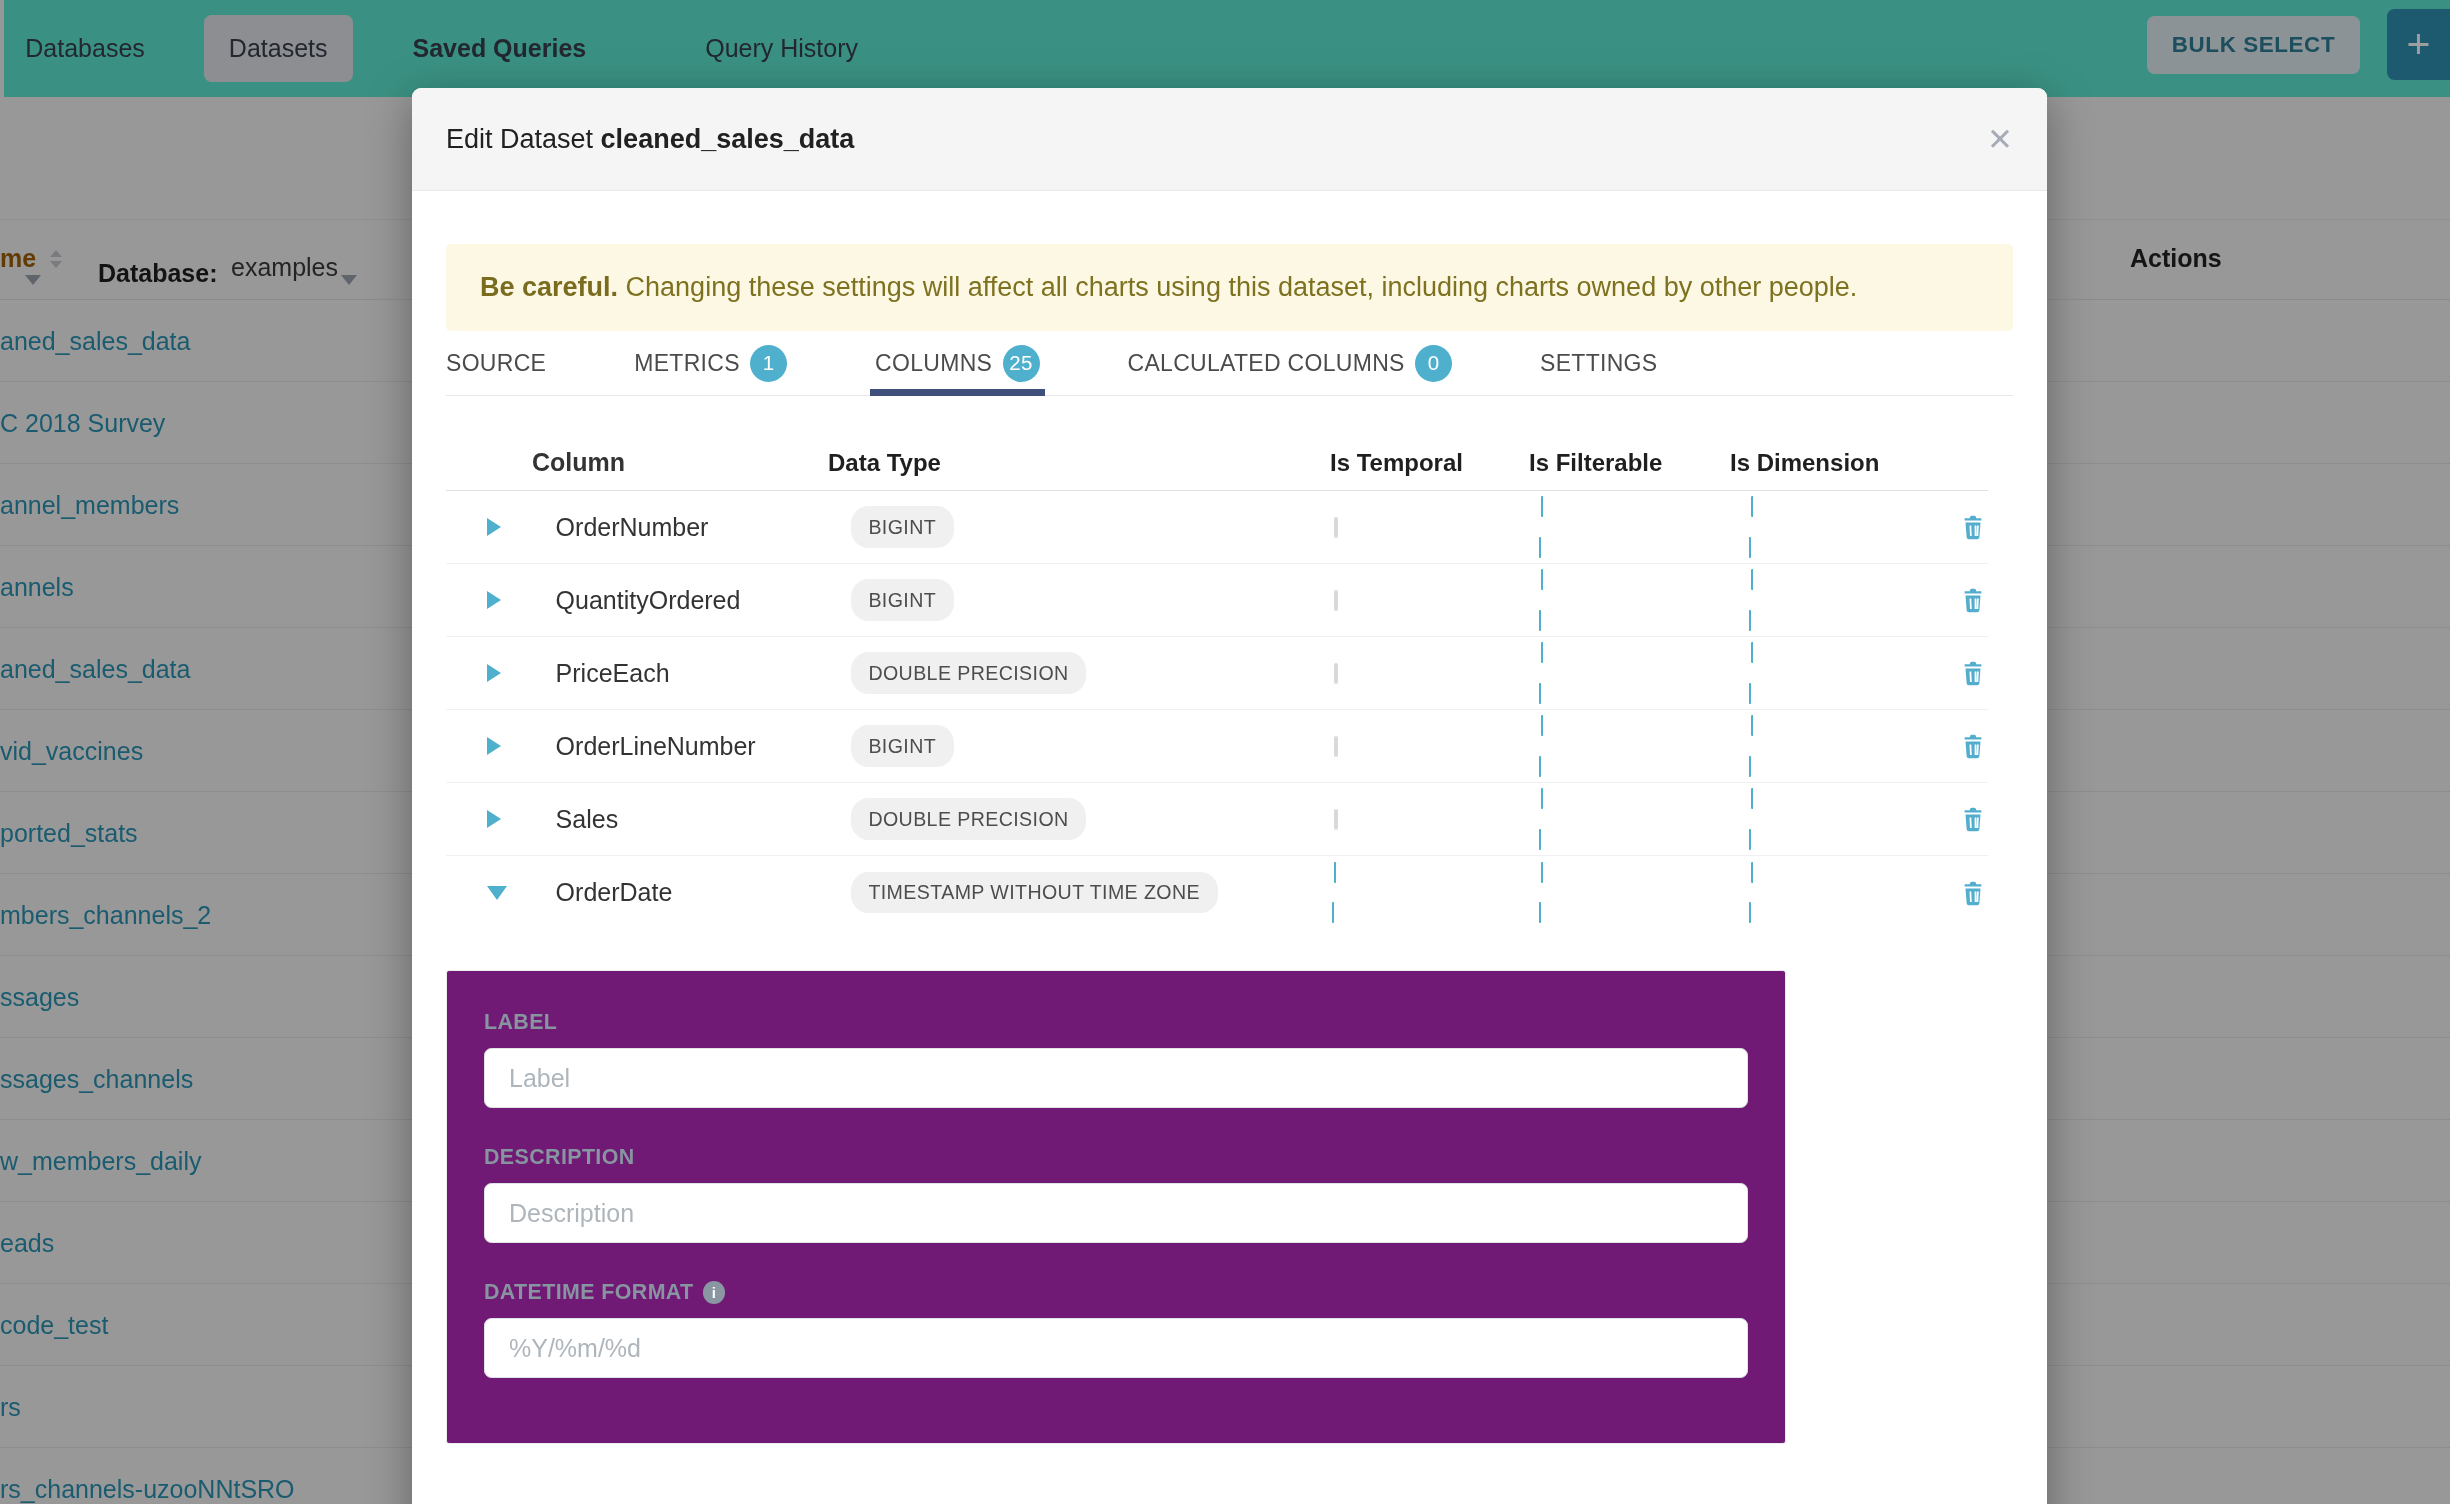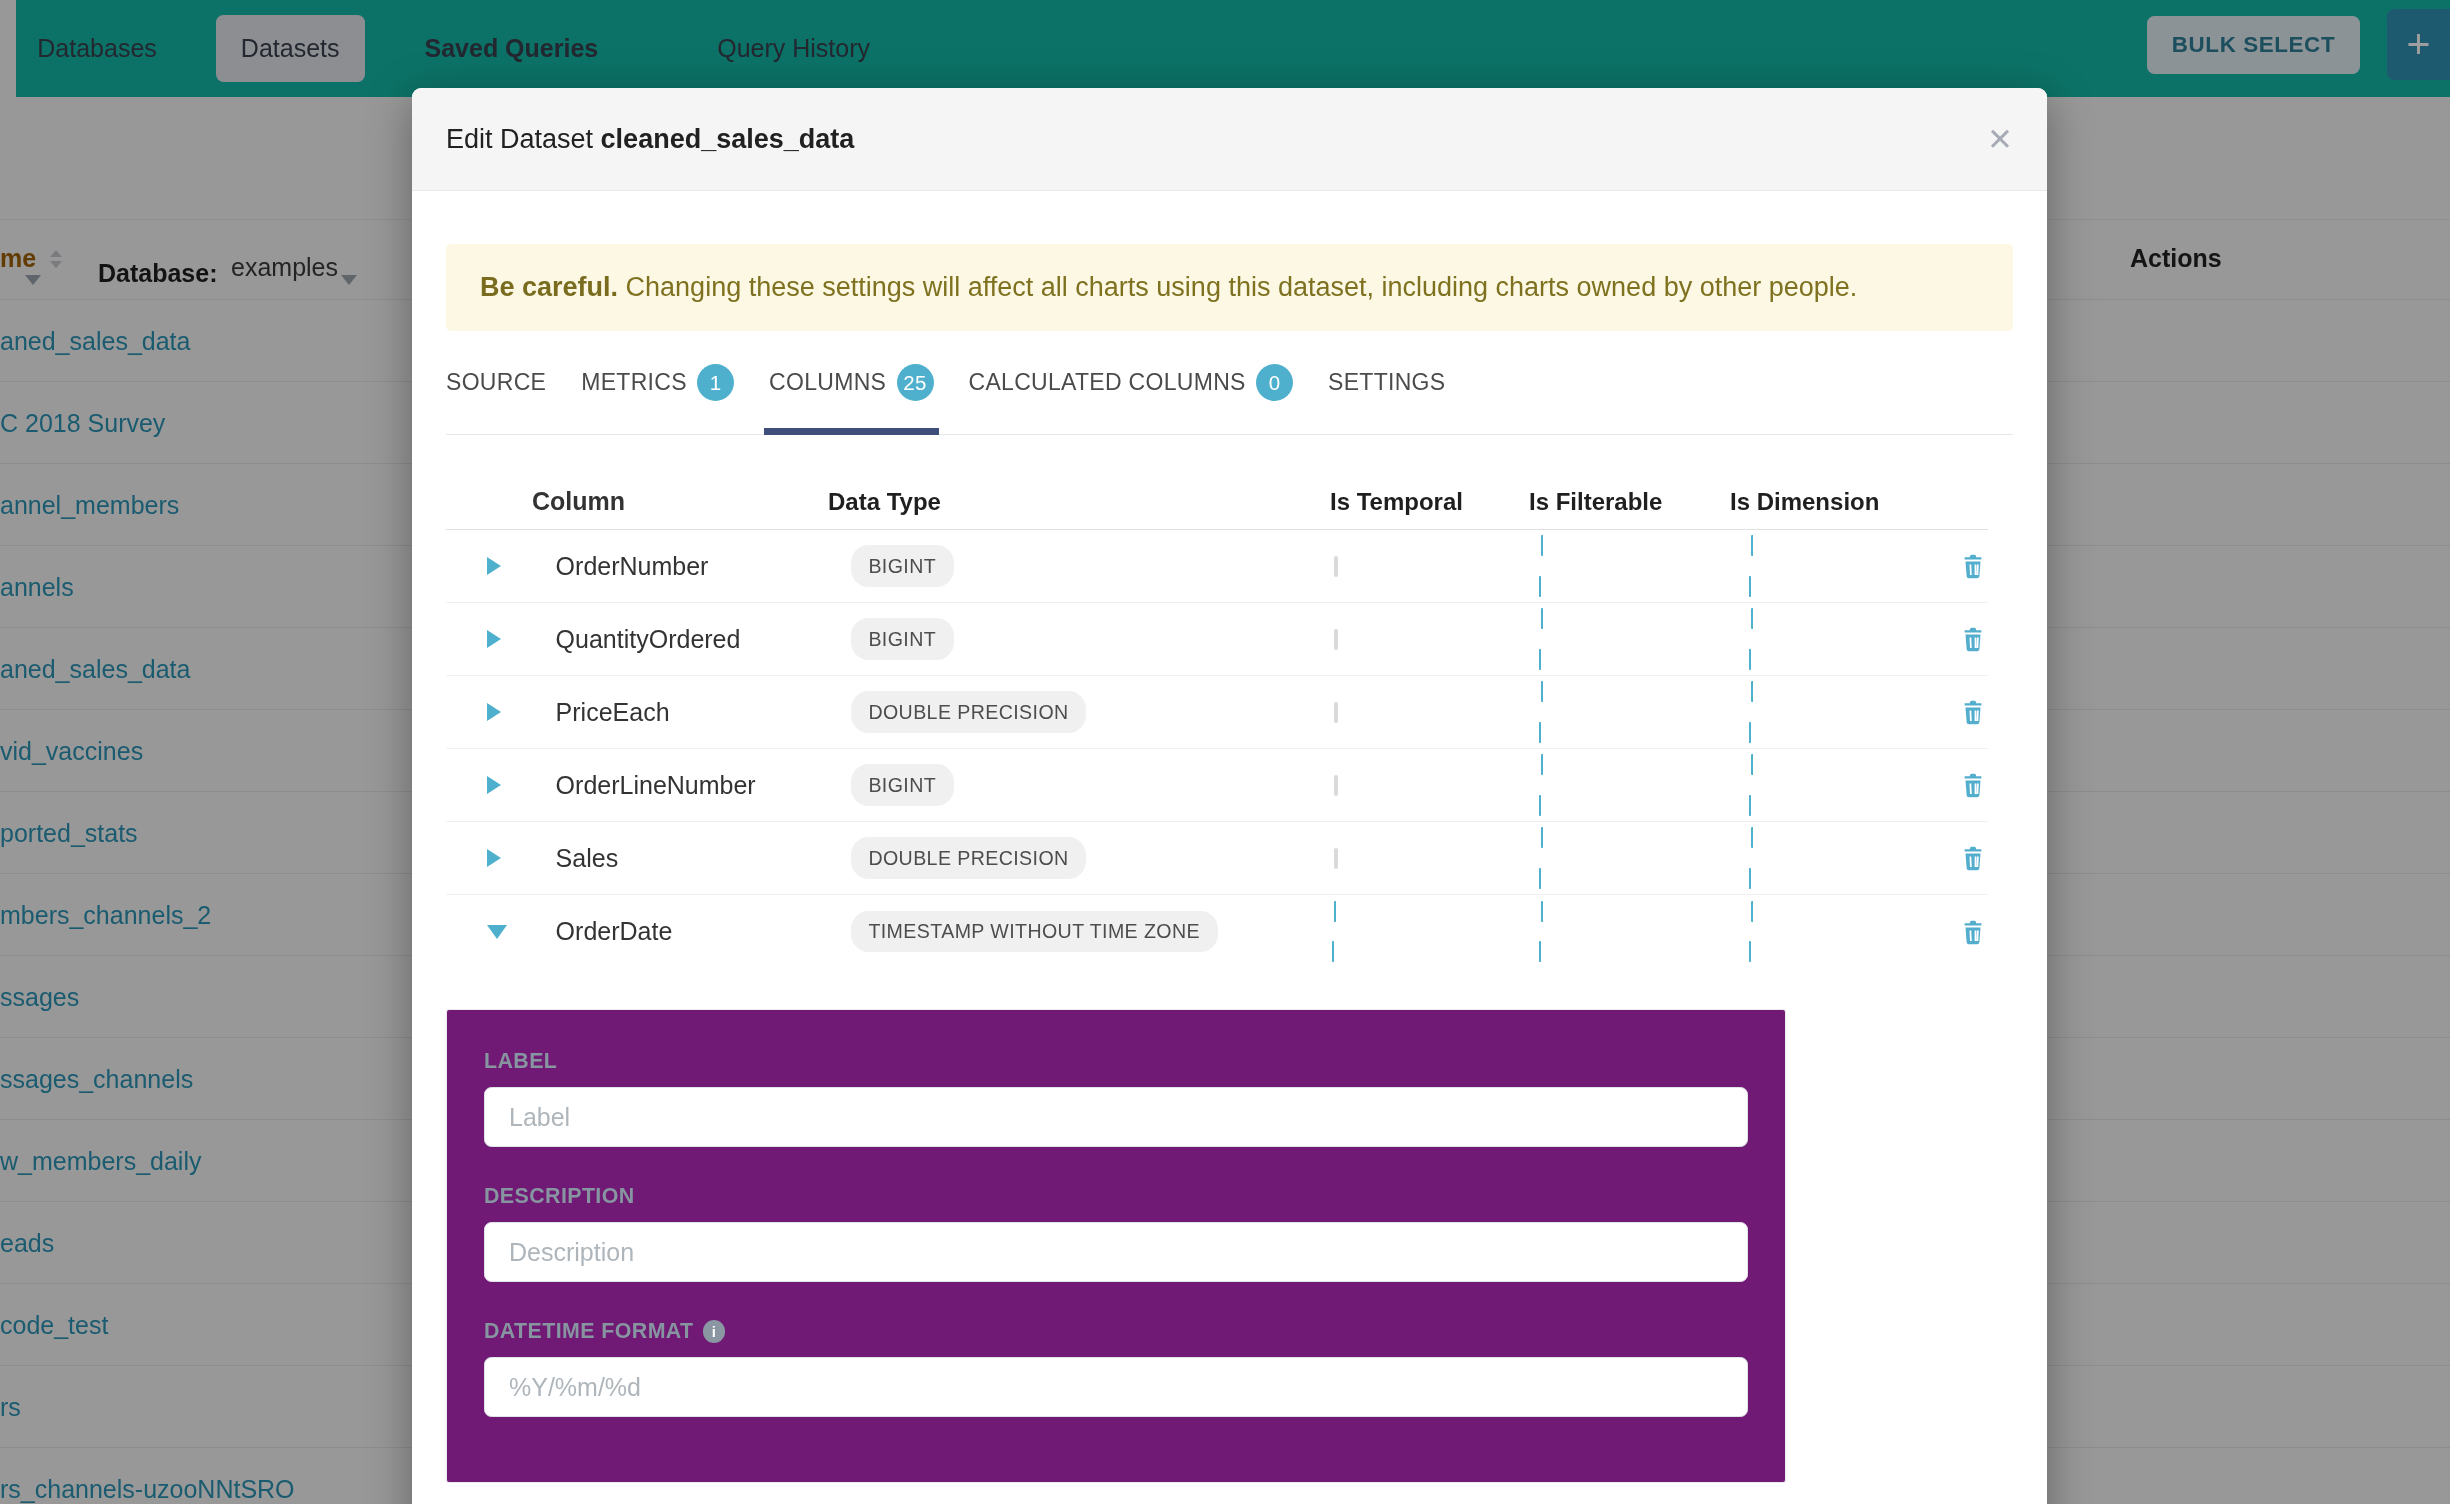--- a/index.html
+++ b/index.html
@@ -1,21 +1,21 @@
 <!DOCTYPE html>
 <html style="font-size:15px"><head>
 <meta charset="utf-8">
 <style>
   * { margin:0; padding:0; box-sizing:border-box; }
   html,body { width:2450px; height:1505px; overflow:hidden; font-family:"Liberation Sans", sans-serif; }
   body { position:relative; background:#F5F5F5; }
 
   
   .page { position:absolute; inset:0; }
-  .topnav { position:absolute; top:0; left:16px; right:0; height:97px; background:#14b8a6; display:flex; align-items:center; }
+  .topnav { position:absolute; top:0; left:4px; right:0; height:97px; background:#5eead4; display:flex; align-items:center; }
   .nav-item { display:inline-flex; align-items:center; height:67px; font-size:25px; color:#39404E; padding:0 25px; border-radius:7.5px; cursor:pointer; }
   .nav-item.first { margin-left:-3.7px; }
   .nav-item.on { background:#E2E5EA; }
   .bulk-btn { position:absolute; top:16px; right:90px; width:213px; height:58px; border-radius:7.5px; background:#E3EDF2; color:#2E7E98; font-size:22.4px; font-weight:bold; letter-spacing:0.6px; display:flex; align-items:center; justify-content:center; border:none; font-family:inherit; }
   .plus-btn { position:absolute; top:9.3px; right:-13px; width:76px; height:71px; border-radius:7.5px; background:#2F91B5; color:#FFFFFF; font-size:41px; display:flex; align-items:center; justify-content:center; border:none; padding-right:13px; }
   .filterbar { position:absolute; top:121px; left:0; right:0; height:75px; }
   .caret-down { width:0; height:0; border-left:8.4px solid transparent; border-right:8.4px solid transparent; border-top:10.3px solid #9CA3AD; display:inline-block; }
   .f-caret-left { position:absolute; left:25px; top:154px; }
   .f-db-label { position:absolute; left:98px; top:138px; font-size:25px; font-weight:bold; color:#1F1F1F; }
   .f-db-value { position:absolute; left:231px; top:132px; font-size:25px; color:#3A3A3A; }
@@ -35,21 +35,21 @@
 
   
   .modal { position:absolute; left:412px; top:88px; width:1635px; height:1454px; background:#FFFFFF; border-radius:9.3px 9.3px 0 0; box-shadow:0 11.2px 45px rgba(0,0,0,0.35); }
   .m-header { height:103px; background:#F5F5F6; border-bottom:0.9px solid #E8E8E8; border-radius:9.3px 9.3px 0 0; display:flex; align-items:center; padding:0 34px; }
   .m-title { font-size:27px; color:#212121; }
   .m-title b { font-weight:bold; }
   .m-close { margin-left:auto; font-size:31px; color:#A6ABB5; background:none; border:none; cursor:pointer; line-height:1; font-family:"DejaVu Sans", sans-serif; }
   .m-body { padding:0 34px; }
   .banner { margin-top:53px; background:#FCF8E3; border-radius:5px; padding:27px 34px; font-size:27px; color:#7E711F; line-height:33px; }
   .banner b { color:#7A6C1E; }
-  .tabs { display:flex; align-items:center; gap:35px; height:104px; border-bottom:0.9px solid #E8E8E8; }
+  .tabs { display:flex; align-items:center; gap:88px; height:65px; border-bottom:0.9px solid #E8E8E8; }
   .tab { position:relative; display:flex; align-items:center; gap:10.3px; height:100%; font-size:23px; color:#4B4B4B; letter-spacing:0.3px; cursor:pointer; }
   .tab.on::after { content:''; position:absolute; left:-5.6px; right:-5.6px; bottom:-0.9px; height:6.5px; background:#404E7C; }
   .badge { min-width:37px; height:37px; padding:0 5.6px; border-radius:18.6px; background:#4FB0CD; color:#fff; font-size:20.5px; display:flex; align-items:center; justify-content:center; }
 
   .cols-table { margin-top:39px; width:1542px; }
   .t-row { display:flex; align-items:center; }
   .t-head { height:56px; border-bottom:1.9px solid #E0E0E0; font-size:24px; font-weight:bold; color:#1F1F1F; }
   .t-data { height:73px; border-bottom:0.9px solid #F0F0F0;gap:28px; }
   .t-data.last { border-bottom:none; }
   .c-caret { width:86px; padding-left:41px; display:flex; align-items:center; }

